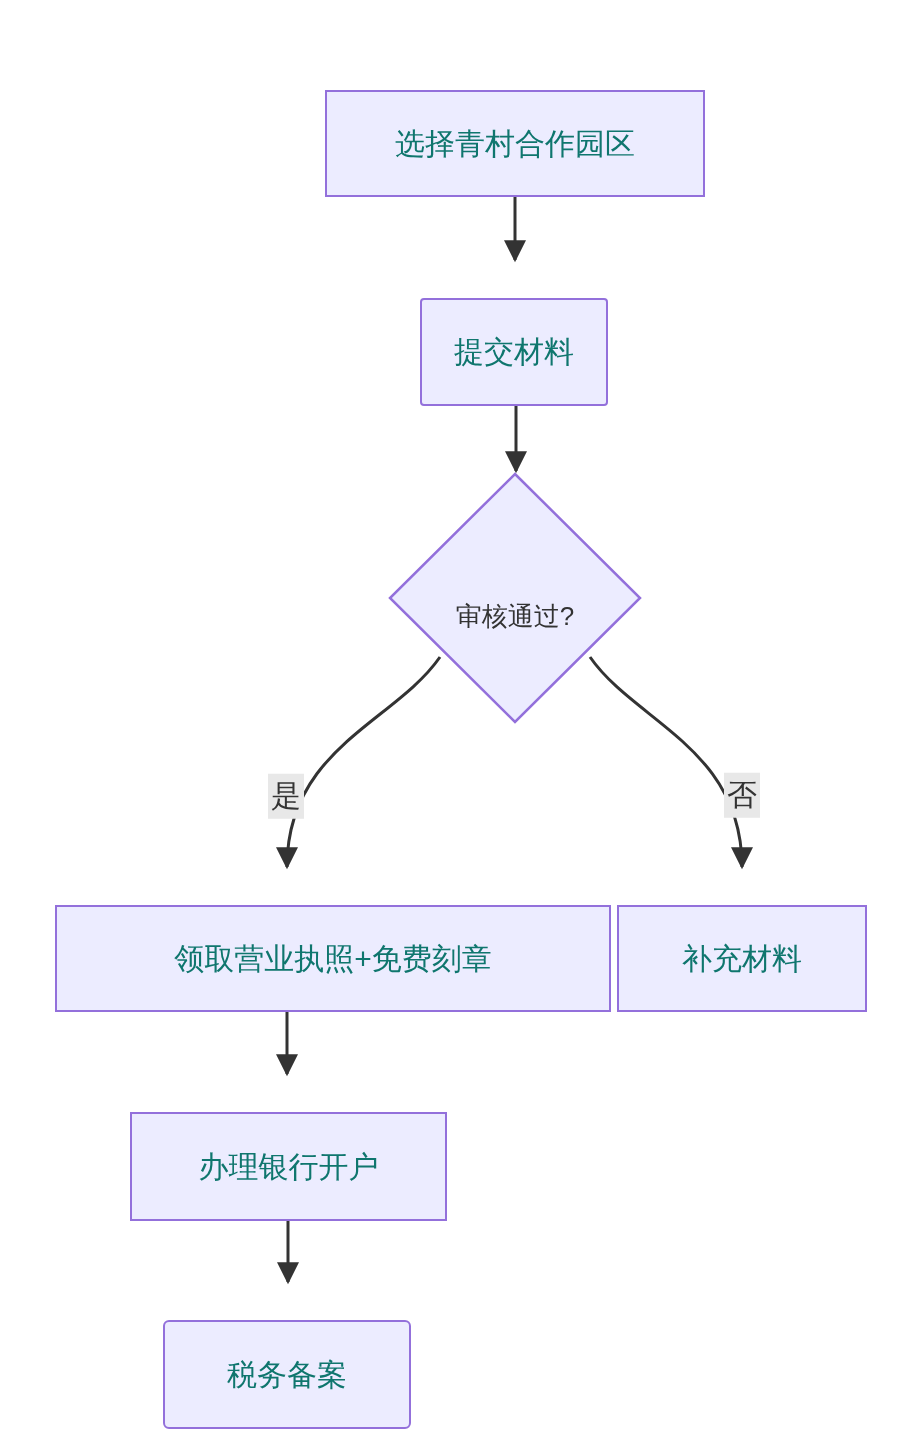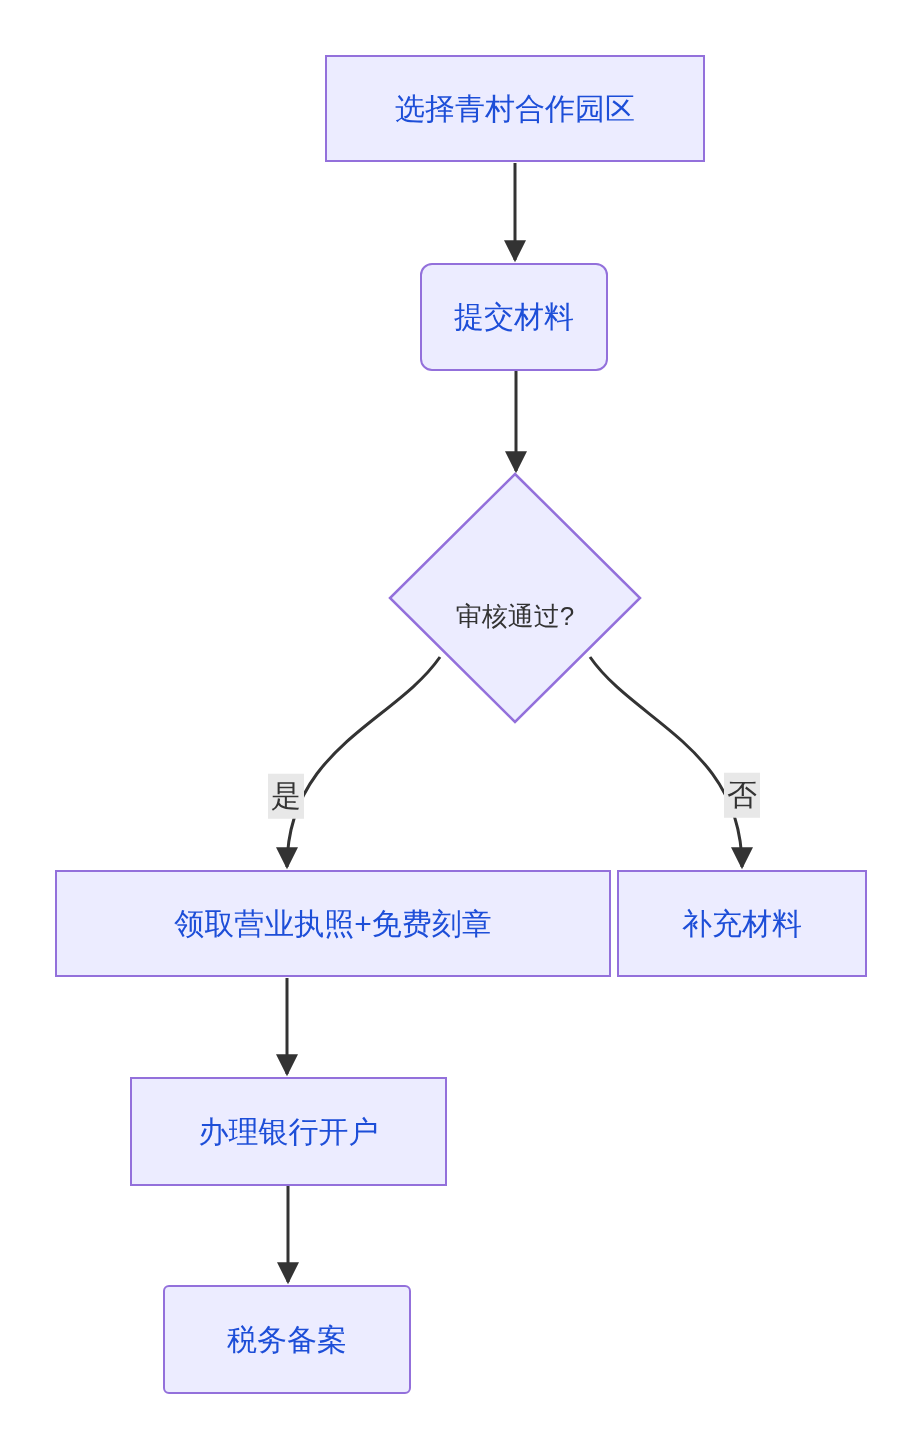--- a/index.html
+++ b/index.html
@@ -33,28 +33,29 @@
     stroke-width: 2.5px;
   }
   .node {
     position: absolute;
     box-sizing: border-box;
     display: flex;
     align-items: center;
     justify-content: center;
     background: #ECECFF;
     border: 2.5px solid #9370DB;
-    color: #1d4ed8;
+    color: #0f766e;
     font-size: 30px;
     line-height: 1.2;
     text-align: center;
     white-space: nowrap;
+    margin-top: 35px;
   }
   .node.rounded {
-    border-radius: 12px;
+    border-radius: 4px;
   }
   .diamond-label {
     position: absolute;
     transform: translate(-50%, -50%);
     color: #333333;
     font-size: 26px;
     white-space: nowrap;
     margin-top: 18px;
   }
   .edge-label {

